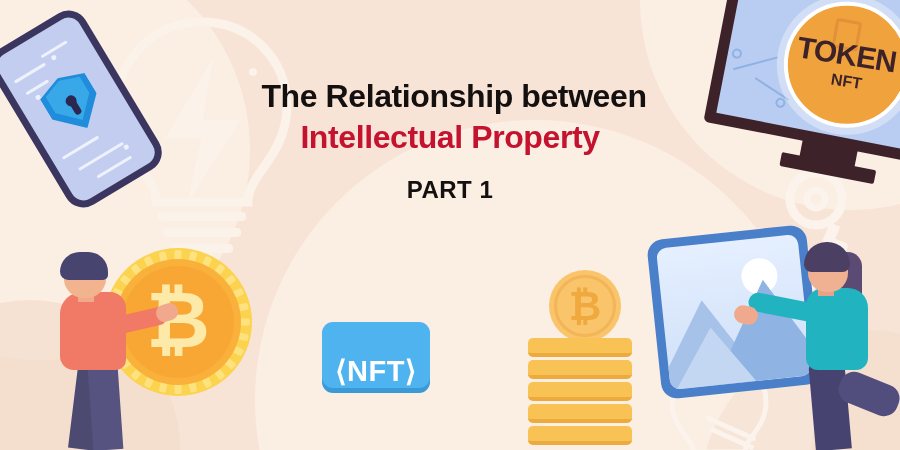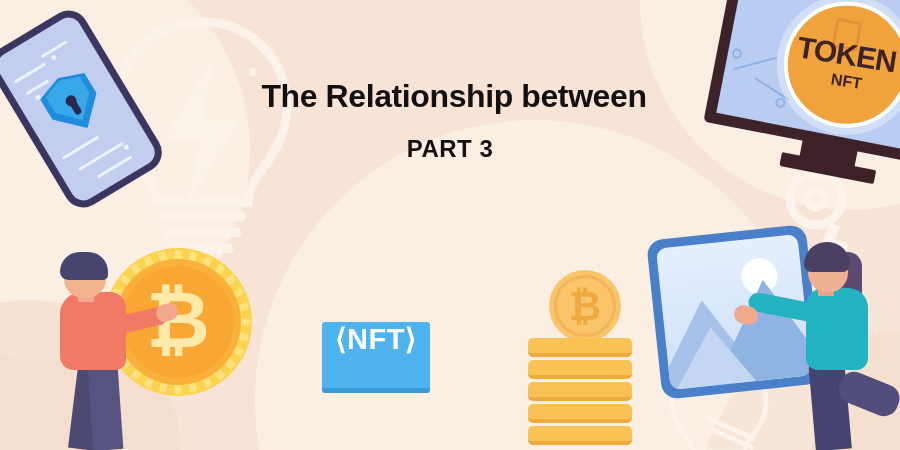--- a/index.html
+++ b/index.html
@@ -172,24 +172,24 @@
   .pl-body { position:absolute; left:32px; top:42px; width:66px; height:78px; background:#f07a66; border-radius:22px 16px 10px 14px;}
   .pl-arm  { position:absolute; left:62px; top:64px; width:78px; height:18px; background:#f07a66; border-radius:10px; transform:rotate(-13deg);}
   .pl-hand { position:absolute; left:128px; top:54px; width:22px; height:17px; background:#f0a98c; border-radius:8px; transform:rotate(-18deg);}
   .pl-neck { position:absolute; left:50px; top:36px; width:16px; height:16px; background:#f0a98c;}
   .pl-head { position:absolute; left:36px; top:6px; width:42px; height:42px; background:#f2b38f; border-radius:50% 50% 46% 46%;}
   .pl-hair { position:absolute; left:32px; top:2px; width:48px; height:28px; background:#474470; border-radius:24px 24px 6px 10px;}
 
   
   #nft-badge {
     position:absolute; left:322px; top:322px;
-    width:108px; height:66px; border-radius:3px;
+    width:108px; height:66px; border-radius:11px;
     background:#4fb3ef; z-index:30;
     box-shadow: 0 5px 0 #3a9ad8;
-    display:flex; align-items:flex-start; justify-content:center;
+    display:flex; align-items:flex-end; justify-content:center;
   }
   #nft-badge .nft-txt {
     color:#ffffff; font-weight:800; font-size:29px; letter-spacing:0.5px;
   }
 
   
   #coin-stack { position:absolute; left:528px; top:270px; width:110px; height:175px; z-index:24;}
   .cs-coin {
     position:absolute; left:0; width:104px; height:19px; border-radius:5px;
     background:#f9c255; border-bottom:4px solid #edab3d; box-sizing:border-box;
@@ -350,21 +350,22 @@
     <div class="pl-body"></div>
     <div class="pl-neck"></div>
     <div class="pl-head"></div>
     <div class="pl-hair"></div>
     <div class="pl-arm"></div>
     <div class="pl-hand"></div>
   </div>
 
   <div id="title-block">
     <div class="t-line1">The Relationship between</div>
-    <div class="t-part">PART 3</div>
+    <div class="t-line3">Intellectual Property</div>
+    <div class="t-part">PART 1</div>
   </div>
 
   <div id="nft-badge">
     <span class="nft-txt">⟨NFT⟩</span>
   </div>
 
   <div id="coin-stack">
     <div class="cs-top">
       <div class="ring"></div>
       <span class="sym">₿</span>

